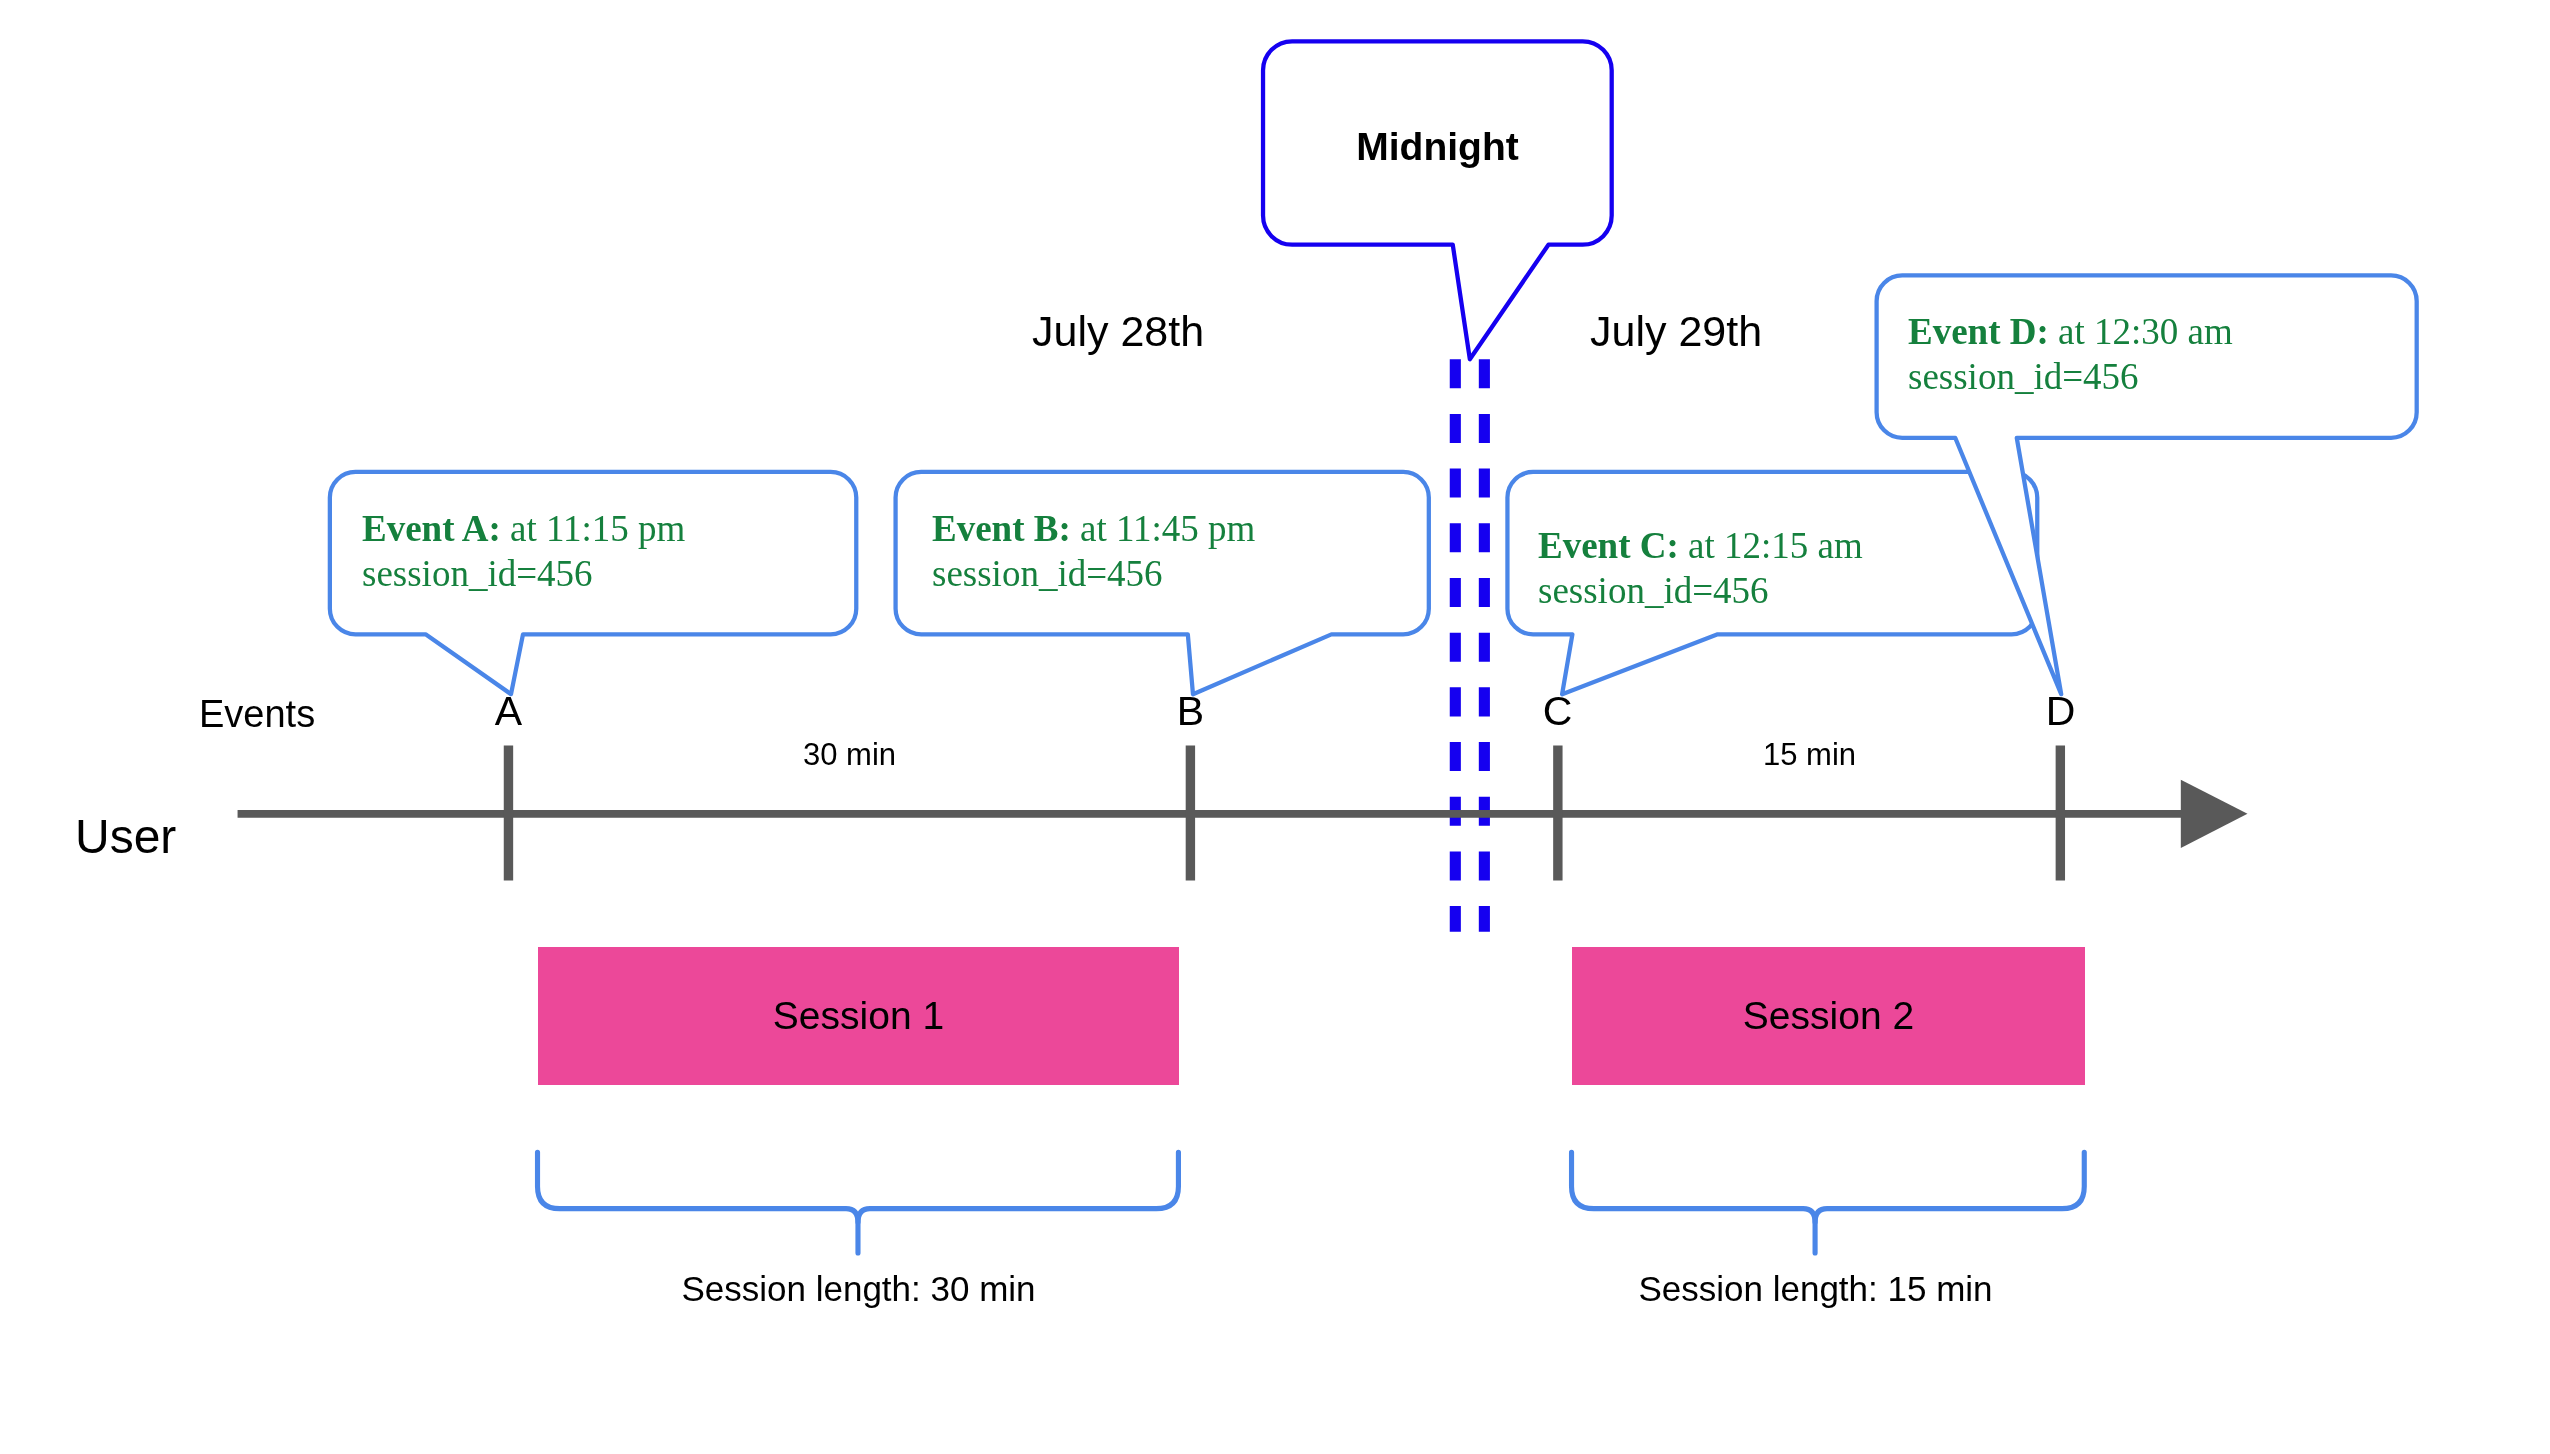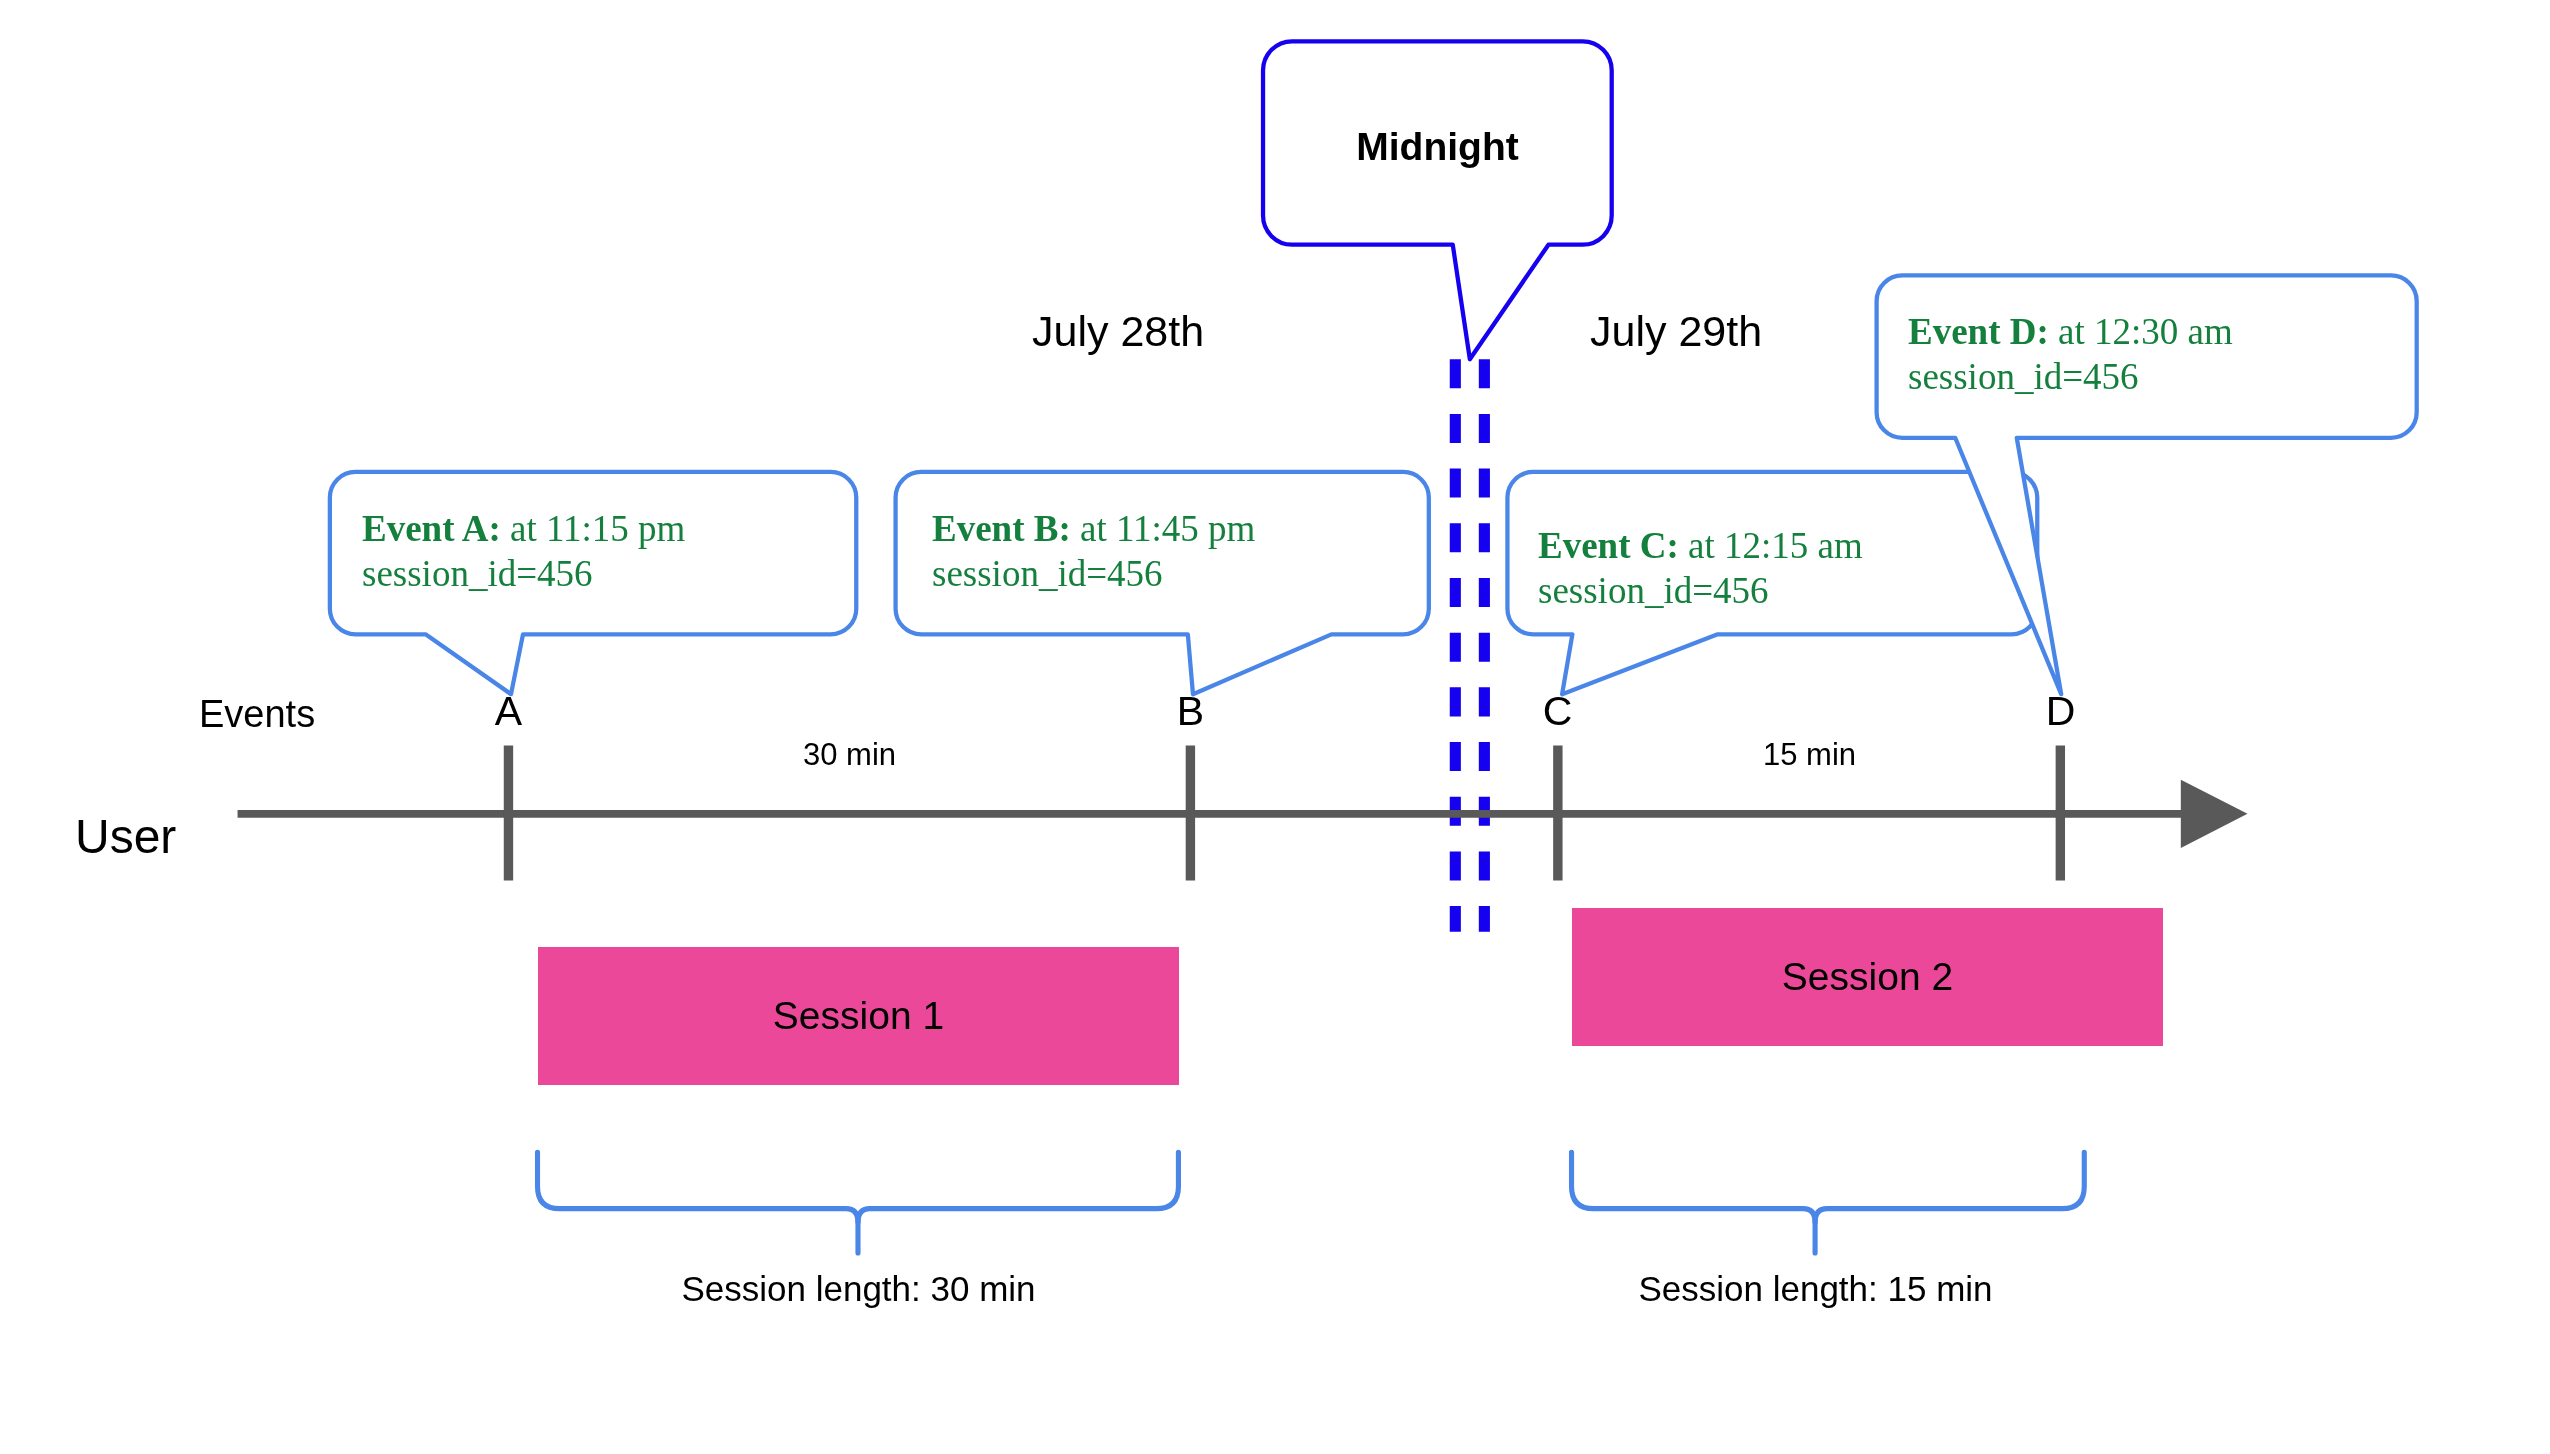--- a/index.html
+++ b/index.html
@@ -205,21 +205,21 @@
                L 2439 1348" fill="none" stroke="#4a86e8" stroke-width="6" stroke-linecap="round" stroke-linejoin="round"></path>
       <line x1="2124" y1="1424" x2="2124" y2="1466" stroke="#4a86e8" stroke-width="6" stroke-linecap="round"></line>
     </g>
 
   </svg>
 
   <div class="session-box" style="left:538px; top:947px; width:641px; height:138px;">
     <span class="session-label">Session 1</span>
   </div>
 
-  <div class="session-box" style="left:1572px; top:908px; width:591px; height:138px;justify-content:center;">
+  <div class="session-box" style="left:1572px; top:947px; width:513px; height:138px;justify-content:center;">
     <span class="session-label">Session 2</span>
   </div>
 
   <div class="txt midnight-label" style="left:1263px; top:124px; width:349px;">Midnight</div>
 
   <div class="txt date-label" style="left:1032px; top:306px;">July 28th</div>
 
   <div class="txt date-label" style="left:1554px; top:306px;margin-left:36px;">July 29th</div>
 
   <div class="callout-text" style="left:362px; top:506px;">

